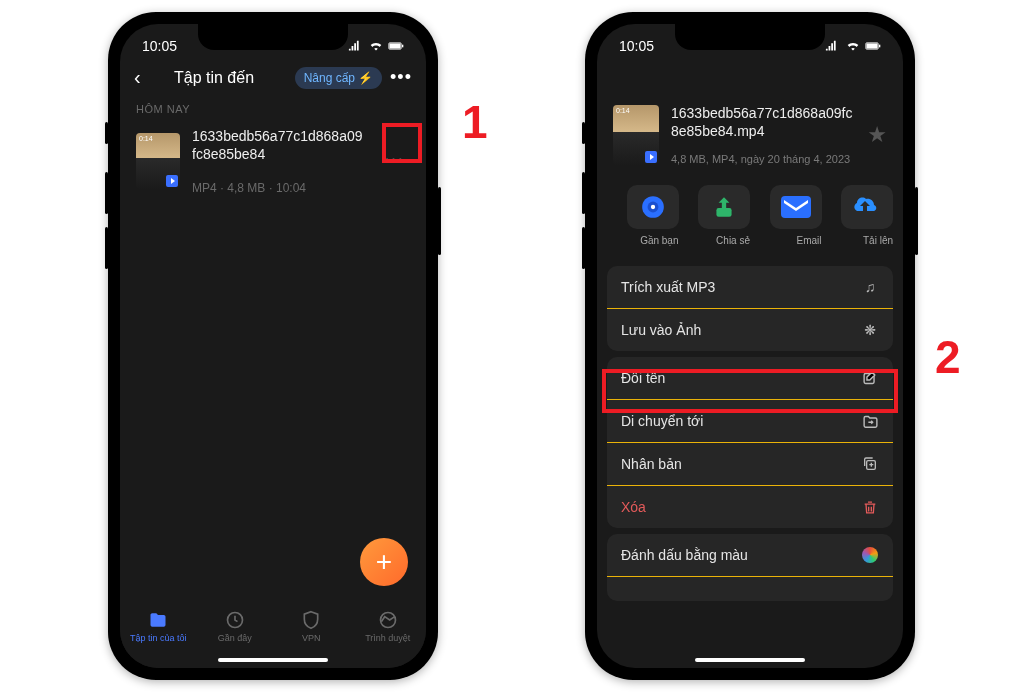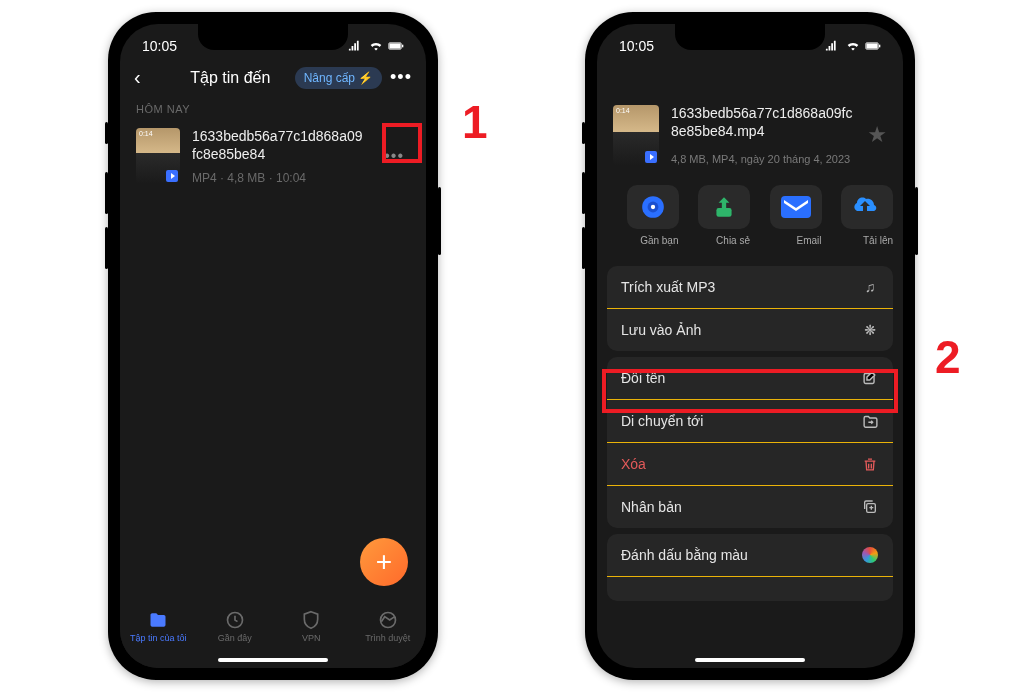--- a/index.html
+++ b/index.html
@@ -46,33 +46,33 @@
   display: flex; justify-content: space-between; align-items: center;
   padding: 10px 22px 2px;
   font-size: 14px; font-weight: 400;
   height: 36px;
 }
 .status-icons { display: flex; gap: 4px; align-items: center; }
 .status-icons svg { width: 16px; height: 12px; }
 
 .app-hdr { display: flex; align-items: center; padding: 6px 14px; gap: 8px; }
 .back { width: 22px; font-size: 20px; color:#fff; }
-.hdr-title { flex: 1; text-align:center; font-size: 16px; font-weight:500; padding-left:10px; }
+.hdr-title { flex: 1; text-align:left; font-size: 16px; font-weight:500; padding-left:10px; }
 .upgrade-pill { background: #2b3a52; color: #6fb6ff; padding: 4px 9px; border-radius: 12px; font-size: 12px; display:flex; align-items:center; gap:3px; }
 .more-dots { width: 22px; text-align: center; font-size: 18px; letter-spacing:1px;}
 
 .sect-label { color: #6a6a6a; font-size: 11px; padding: 8px 16px 4px; letter-spacing:0.5px; }
 .file-row { display: flex; align-items: center; gap: 12px; padding: 8px 16px; }
 .thumb { width: 44px; height: 56px; background: linear-gradient(180deg,#b5976a 0%,#d5b889 45%,#2a2a2a 45%,#1a1a1a 100%); border-radius: 4px; position: relative; }
 .thumb .dur { position: absolute; top: 2px; left: 3px; font-size: 7px; color: #fff; }
 .thumb .play { position: absolute; bottom: 2px; right: 2px; width: 12px; height:12px; background:#3a6fff; border-radius:2px; display:flex;align-items:center;justify-content:center;}
 .thumb .play::after { content:''; border-left:4px solid #fff; border-top:3px solid transparent; border-bottom:3px solid transparent; margin-left:1px;}
 .file-info { flex: 1; min-width:0; }
 .file-name { font-size: 14px; color: #eee; line-height:1.3; word-break:break-all;}
-.file-meta { font-size: 12px; color: #6a6a6a; margin-top: 8px; }
+.file-meta { font-size: 12px; color: #6a6a6a; margin-top: 18px; }
 .row-more { color: #888; font-size:16px; padding:4px 6px; letter-spacing:1px; }
 
 .red-box1 { position:absolute; border:4px solid #ed1c24; width:40px; height:40px; left:382px; top:123px; z-index:20;}
 .red-box2 { position:absolute; border:4px solid #ed1c24; width:296px; height:44px; left:602px; top:369px; z-index:20;}
 .annot { position:absolute; color:#ed1c24; font-size:46px; font-weight:700; font-family: Arial, sans-serif;}
 .annot.a1 { left:462px; top:95px;}
 .annot.a2 { left:935px; top:330px;}
 
 .fab { position:absolute; bottom:82px; right:18px; width:48px; height:48px; border-radius:50%; background: linear-gradient(135deg,#ff9a3c,#ff6a2b); display:flex; align-items:center; justify-content:center; font-size:28px; color:#fff;}
 
@@ -286,38 +286,38 @@
       </div>
       <div class="menu-item">
         <span>Di chuyển tới</span>
         <span class="menu-ic">
             <svg width="17" height="17" viewBox="0 0 24 24">
               <path fill="none" stroke="currentColor" stroke-width="2" d="M3 7c0-1 1-2 2-2h4l2 2h8c1 0 2 1 2 2v9c0 1-1 2-2 2H5c-1 0-2-1-2-2z"></path>
               <path stroke="currentColor" stroke-width="2" d="M9 13h6m-2-2l2 2-2 2"></path>
             </svg>
           </span>
       </div>
-      <div class="menu-item danger">
-        <span>Xóa</span>
-        <span class="menu-ic">
-            <svg width="16" height="17" viewBox="0 0 24 24">
-              <path fill="none" stroke="currentColor" stroke-width="2" d="M4 7h16M9 4h6m-9 3l1 13h10l1-13M10 11v7m4-7v7"></path>
-            </svg>
-          </span>
-      </div>
       <div class="menu-item">
         <span>Nhân bản</span>
         <span class="menu-ic">
             <svg width="16" height="16" viewBox="0 0 24 24">
               <rect x="7" y="7" width="13" height="13" rx="2" fill="none" stroke="currentColor" stroke-width="2"></rect>
               <path stroke="currentColor" stroke-width="2" d="M11 13h6m-3-3v6"></path>
               <path fill="none" stroke="currentColor" stroke-width="2" d="M4 15V5c0-1 1-2 2-2h10"></path>
             </svg>
           </span>
       </div>
+      <div class="menu-item danger">
+        <span>Xóa</span>
+        <span class="menu-ic">
+            <svg width="16" height="17" viewBox="0 0 24 24">
+              <path fill="none" stroke="currentColor" stroke-width="2" d="M4 7h16M9 4h6m-9 3l1 13h10l1-13M10 11v7m4-7v7"></path>
+            </svg>
+          </span>
+      </div>
     </div>
 
     <div class="menu-group">
       <div class="menu-item">
         <span>Đánh dấu bằng màu</span>
         <span class="menu-ic">
             <span class="color-ring"></span>
           </span>
       </div>
       <div class="menu-item">

